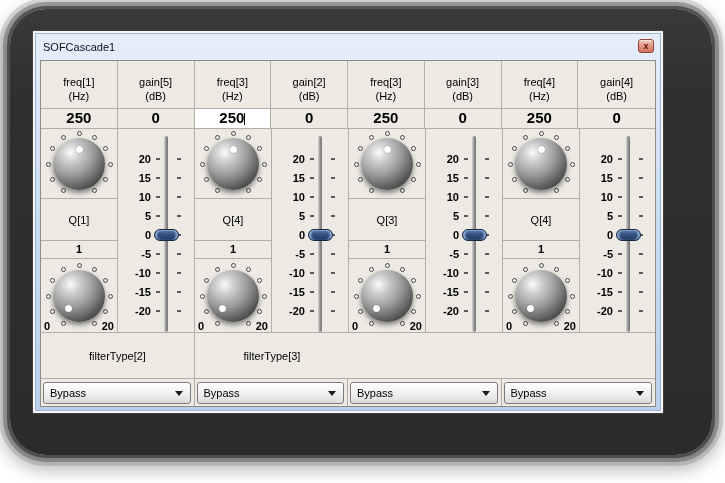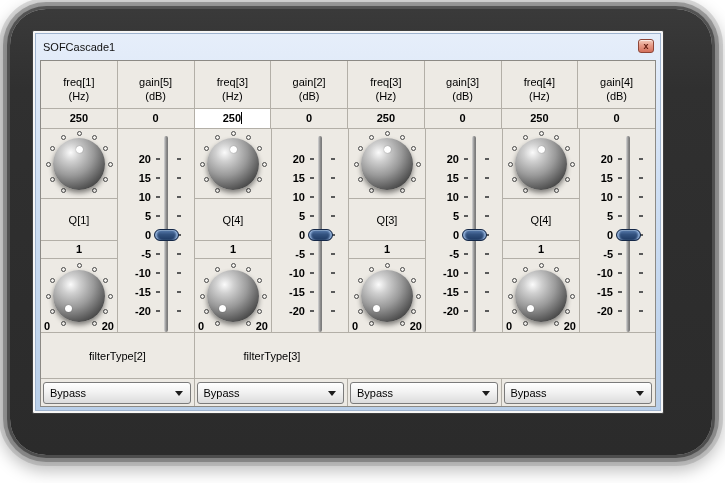--- a/index.html
+++ b/index.html
@@ -45,21 +45,21 @@
   .cell { border-right:1px solid #b3afa7; }
   .cell:last-child { border-right:none; }
 
   
   .header-row { height:48px; border-bottom:1px solid #b3afa7; }
   .hcell { width:77px; height:47px; display:flex; flex-direction:column; align-items:center; justify-content:center; padding-top:8px; }
   .hcell div { font-size:11px; line-height:14px; color:#000; }
 
   
   .value-row { height:20px; border-bottom:1px solid #b3afa7; }
-  .vcell { width:77px; height:19px; text-align:center; font-size:11px; font-weight:bold; color:#000; line-height:18px; }
+  .vcell { width:77px; height:19px; text-align:center; font-size:15px; font-weight:bold; color:#000; line-height:18px; }
   .vcell.editing { background:#ffffff; }
   .caret { display:inline-block; width:1px; height:12px; background:#000; vertical-align:-2px; }
 
   
   .controls-row { height:204px; border-bottom:1px solid #b3afa7; }
   .freq-stack { width:77px; border-right:1px solid #b3afa7; display:flex; flex-direction:column; }
   .gain-col   { width:77px; border-right:1px solid #b3afa7; position:relative; }
   .controls-row .chan:last-child .gain-col { border-right:none; }
   .chan { display:flex; }
 

